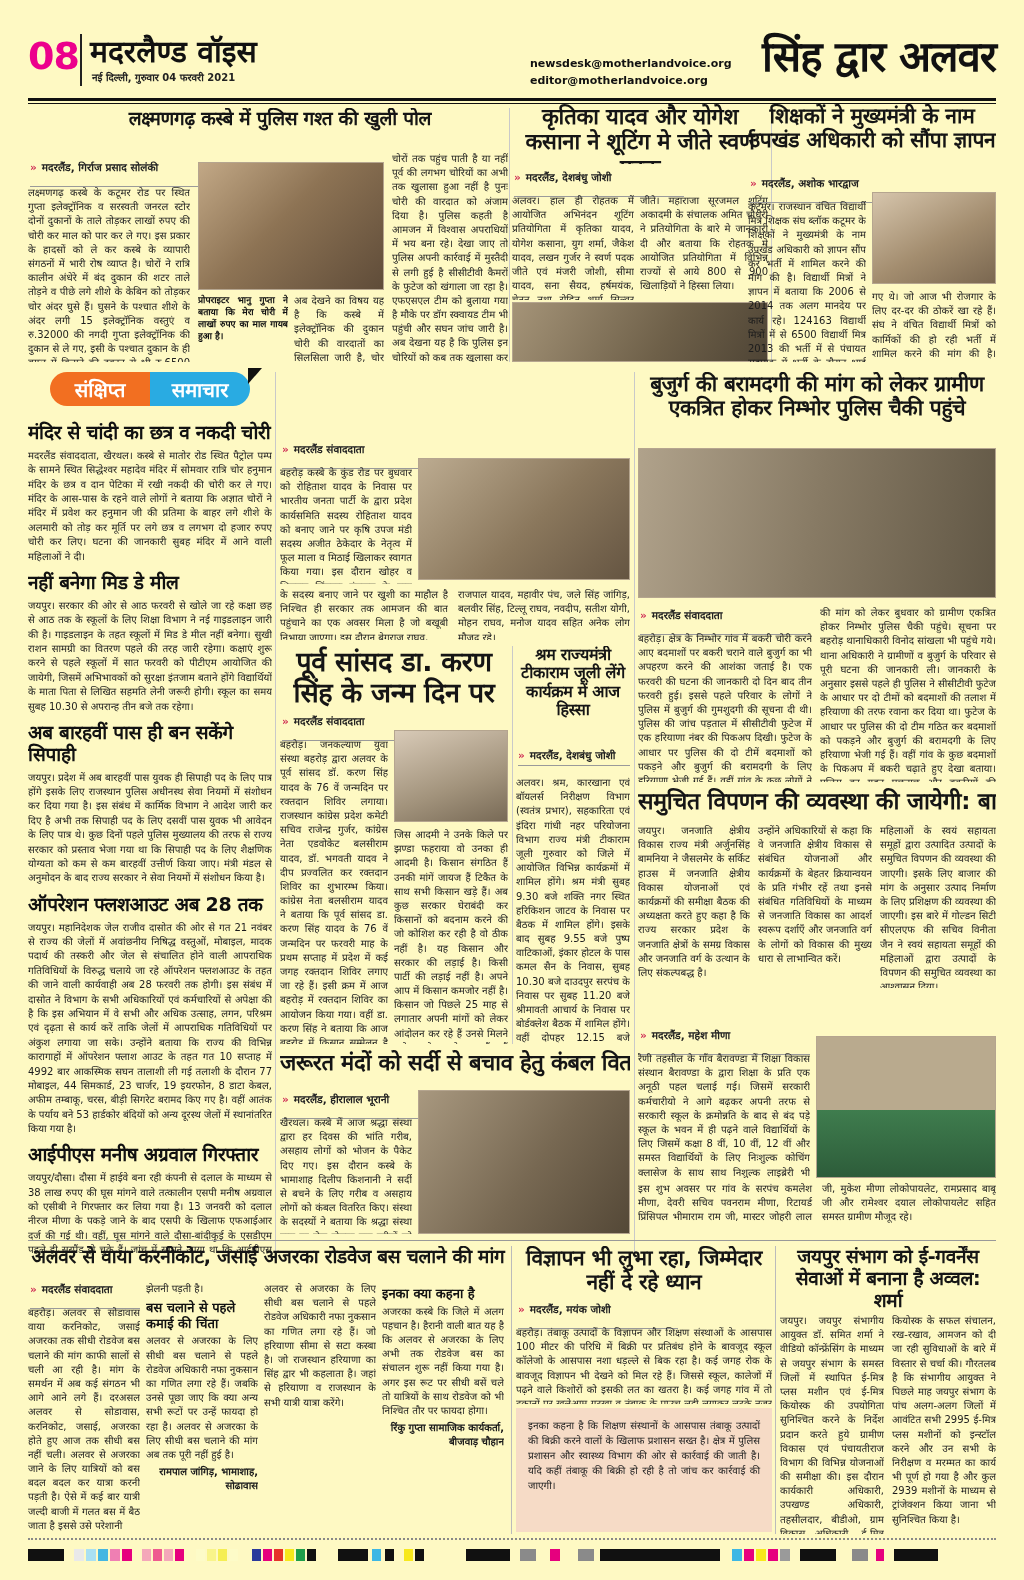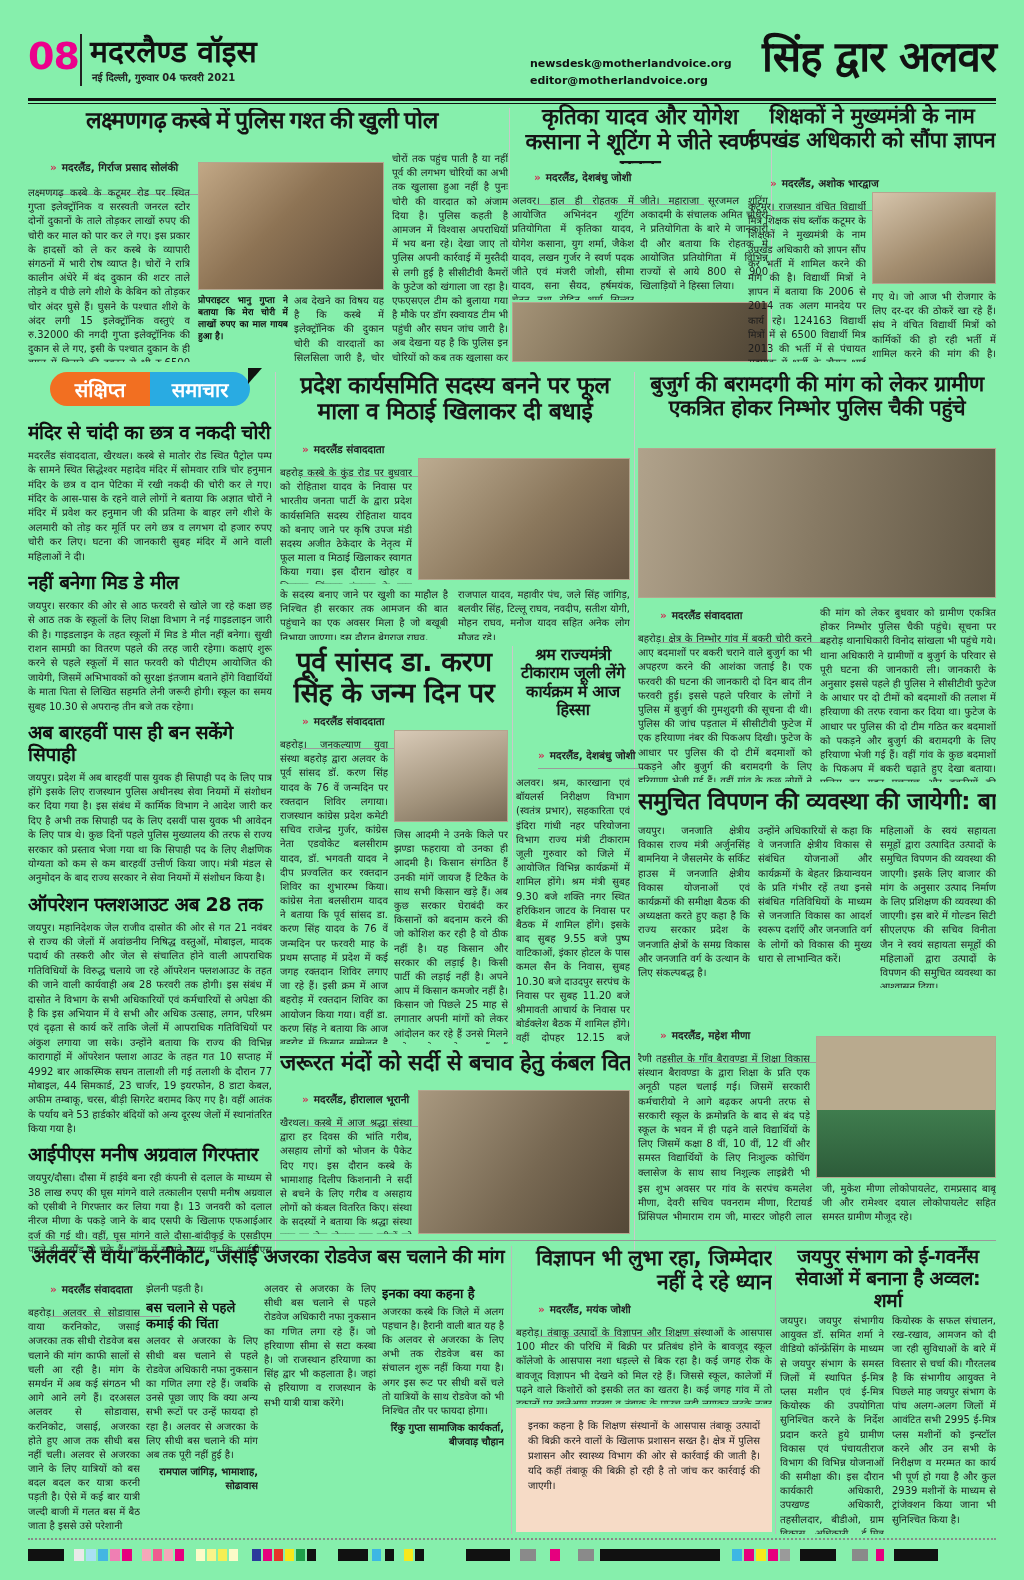--- a/index.html
+++ b/index.html
@@ -1,32 +1,32 @@
 <!DOCTYPE html>
 <html><head>
 <meta charset="utf-8">
 <style>
   * { margin:0; padding:0; box-sizing:border-box; }
   html,body { background:#d8d8d8; }
   body { font-family:"DejaVu Sans", sans-serif; }
-  .page { position:relative; width:1024px; height:1580px; background:#86efac; margin:0 auto; overflow:hidden; }
+  .page { position:relative; width:1024px; height:1580px; background:#fef9c3; margin:0 auto; overflow:hidden; }
 
   
   .pgnum { position:absolute; left:28px; top:34px; font-size:38px; font-weight:800; color:#ec008c; letter-spacing:-1px; }
   .mast-sep { position:absolute; left:80px; top:34px; width:2px; height:52px; background:#222; }
   .masthead { position:absolute; left:90px; top:30px; font-size:30px; font-weight:800; color:#111; }
   .dateline { position:absolute; left:92px; top:70px; font-size:10px; font-weight:700; color:#222; }
   .emails { position:absolute; left:530px; top:56px; font-size:11px; font-weight:700; color:#111; line-height:1.5; }
   .edition { position:absolute; left:640px; top:26px; width:356px; text-align:right; font-size:42px; font-weight:800; color:#111; letter-spacing:-1px; }
   .hdr-rule { position:absolute; left:28px; top:98px; width:968px; height:3px; background:#111; }
   .hdr-rule2 { position:absolute; left:28px; top:103px; width:968px; height:1px; background:#111; }
 
   
   .hl { position:absolute; font-weight:800; color:#151515; text-align:center; line-height:1.15; letter-spacing:-0.3px; overflow:hidden; }
-  .by { position:absolute; font-size:10.5px; font-weight:700; color:#222; border-bottom:1px solid #9a9a9a; padding-bottom:20px; overflow:hidden; white-space:nowrap;margin-left:20px; }
+  .by { position:absolute; font-size:10.5px; font-weight:700; color:#222; border-bottom:1px solid #9a9a9a; padding-bottom:12px; overflow:hidden; white-space:nowrap; }
   .by .arr { color:#cf2e55; margin-right:5px; font-weight:800; }
   .tx { position:absolute; font-size:10px; line-height:1.42; color:#1c1c1c; text-align:justify; overflow:hidden; }
   .sub { font-size:13px; font-weight:800; color:#111; line-height:1.2; margin:4px 0 3px 0; text-align:left; }
   .sign { font-weight:700; text-align:right; display:block; margin-top:3px; }
   .photo { position:absolute; overflow:hidden; border:1px solid #b5a58f; }
   .cap { position:absolute; font-size:9px; font-weight:700; line-height:1.35; color:#111; text-align:justify; overflow:hidden; }
   .vr { position:absolute; width:1px; background:#c9c9c9; }
   .hr { position:absolute; height:1px; background:#cccccc; }
 
   
@@ -65,21 +65,21 @@
   <div class="masthead">मदरलैण्ड वॉइस</div>
   <div class="dateline">नई दिल्ली, गुरुवार 04 फरवरी 2021</div>
   <div class="emails">
     <div>newsdesk@motherlandvoice.org</div>
     <div>editor@motherlandvoice.org</div>
   </div>
   <div class="edition">सिंह द्वार अलवर</div>
   <div class="hdr-rule"></div>
   <div class="hdr-rule2"></div>
 
-  <div class="hl" style="left:22px;top:108px;width:480px;height:46px;font-size:23px;font-family:Liberation Serif, serif;">लक्ष्मणगढ़ कस्बे में पुलिस गश्त की खुली पोल</div>
+  <div class="hl" style="left:40px;top:108px;width:480px;height:46px;font-size:19px;">लक्ष्मणगढ़ कस्बे में पुलिस गश्त की खुली पोल</div>
   <div class="by" style="left:30px;top:160px;width:190px;"><span class="arr">»</span><span>मदरलैंड, गिर्राज प्रसाद सोलंकी</span></div>
   <div class="tx" style="left:28px;top:186px;width:162px;height:176px;">लक्ष्मणगढ़ कस्बे के कटूमर रोड पर स्थित गुप्ता इलेक्ट्रॉनिक व सरस्वती जनरल स्टोर दोनों दुकानों के ताले तोड़कर लाखों रुपए की चोरी कर माल को पार कर ले गए। इस प्रकार के हादसों को ले कर कस्बे के व्यापारी संगठनों में भारी रोष व्याप्त है। चोरों ने रात्रि कालीन अंधेरे में बंद दुकान की शटर ताले तोड़ने व पीछे लगे शीशे के केबिन को तोड़कर चोर अंदर घुसे हैं। घुसने के पश्चात शीशे के अंदर लगी 15 इलेक्ट्रॉनिक वस्तुएं व रु.32000 की नगदी गुप्ता इलेक्ट्रॉनिक की दुकान से ले गए, इसी के पश्चात दुकान के ही बगल में किराने की दुकान से भी रु.6500 की नगदी ले जाना बताया गया है।</div>
   <div class="photo ph-a" style="left:198px;top:162px;width:186px;height:128px;"></div>
   <div class="cap" style="left:198px;top:294px;width:90px;height:66px;">प्रोपराइटर भानु गुप्ता ने बताया कि मेरा चोरी में लाखों रुपए का माल गायब हुआ है।</div>
   <div class="tx" style="left:294px;top:294px;width:90px;height:68px;">अब देखने का विषय यह है कि कस्बे में इलेक्ट्रॉनिक की दुकान चोरी की वारदातों का सिलसिला जारी है, चोर पुलिस पर सवालिया निशान लगा रहे हैं। अब देखना यह है कि पुलिस के हाथ कितने लंबे होते हैं।</div>
   <div class="tx" style="left:392px;top:152px;width:116px;height:210px;">चोरों तक पहुंच पाती है या नहीं पूर्व की लगभग चोरियों का अभी तक खुलासा हुआ नहीं है पुनः चोरी की वारदात को अंजाम दिया है। पुलिस कहती है आमजन में विश्वास अपराधियों में भय बना रहे। देखा जाए तो पुलिस अपनी कार्रवाई में मुस्तैदी से लगी हुई है सीसीटीवी कैमरों के फुटेज को खंगाला जा रहा है। एफएसएल टीम को बुलाया गया है मौके पर डॉग स्क्वायड टीम भी पहुंची और सघन जांच जारी है। अब देखना यह है कि पुलिस इन चोरियों को कब तक खुलासा कर पाती है।</div>
 
   <div class="vr" style="left:509px;top:108px;height:254px;"></div>
 
   <div class="hl" style="left:512px;top:104px;width:256px;height:60px;font-size:22px;">कृतिका यादव और योगेश कसाना ने शूटिंग मे जीते स्वर्ण पदक</div>
@@ -120,21 +120,20 @@
     </div>
     <div>
       <div class="brief-title">आईपीएस मनीष अग्रवाल गिरफ्तार</div>
       <div class="brief-body">जयपुर/दौसा। दौसा में हाईवे बना रही कंपनी से दलाल के माध्यम से 38 लाख रुपए की घूस मांगने वाले तत्कालीन एसपी मनीष अग्रवाल को एसीबी ने गिरफ्तार कर लिया गया है। 13 जनवरी को दलाल नीरज मीणा के पकड़े जाने के बाद एसपी के खिलाफ एफआईआर दर्ज की गई थी। वहीं, घूस मांगने वाले दौसा-बांदीकुई के एसडीएम पहले ही सस्पैंड हो चुके हैं। जांच में सामने आया था कि आईपीएस मनीष अग्रवाल के नाम पर हाइवे का निर्माण कर रही कंपनी के अधिकारियों को धमकाकर रिश्वत ले रहा था। जिसने दलाल नीरज मीणा द्वारा कंपनी के काम में रुकावट नहीं डालने और वाहनों को जब्त नहीं करने की एवज में हर माह 4 लाख रुपए लिए जा रहे थे। साथ ही केसों को रफा-दफा करने के एवज में 10 लाख रुपए मांगे थे। यह भी पता चला है कि नीरज पिछले 7 महीने से 4 लाख रुपए ले रहा था।</div>
     </div>
   </div>
 
   <div class="vr" style="left:275px;top:372px;height:886px;"></div>
   <div class="vr" style="left:634px;top:372px;height:886px;"></div>
 
-  <div class="hl" style="left:280px;top:372px;width:350px;height:64px;font-size:23px;">प्रदेश कार्यसमिति सदस्य बनने पर फूल माला व मिठाई खिलाकर दी बधाई</div>
   <div class="by" style="left:282px;top:442px;width:160px;"><span class="arr">»</span><span>मदरलैंड संवाददाता</span></div>
   <div class="tx" style="left:280px;top:466px;width:132px;height:118px;">बहरोड़ कस्बे के कुंड रोड पर बुधवार को रोहिताश यादव के निवास पर भारतीय जनता पार्टी के द्वारा प्रदेश कार्यसमिति सदस्य रोहिताश यादव को बनाए जाने पर कृषि उपज मंडी सदस्य अजीत ठेकेदार के नेतृत्व में फूल माला व मिठाई खिलाकर स्वागत किया गया। इस दौरान खोहर व शिवदान सिंहपुरा पंचायत के द्वारा स्वागत किया गया। इस दौरान जसराम सरपंच, संजय सिंह राघव उपसरपंच ने कहा कि क्षेत्र में बीजेपी के द्वारा प्रदेश कार्यसमिति</div>
   <div class="photo ph-d" style="left:418px;top:458px;width:212px;height:122px;"></div>
   <div class="tx" style="left:458px;top:588px;width:172px;height:52px;">राजपाल यादव, महावीर पंच, जले सिंह जांगिड़, बलवीर सिंह, टिल्लू राघव, नवदीप, सतीश योगी, मोहन राघव, मनोज यादव सहित अनेक लोग मौजूद रहे।</div>
   <div class="tx" style="left:280px;top:588px;width:168px;height:52px;">के सदस्य बनाए जाने पर खुशी का माहौल है निश्चित ही सरकार तक आमजन की बात पहुंचाने का एक अवसर मिला है जो बखूबी निभाया जाएगा। इस दौरान बेगराज राघव,</div>
 
   <div class="hl" style="left:280px;top:646px;width:228px;height:62px;font-size:27px;">पूर्व सांसद डा. करण सिंह के जन्म दिन पर लगाया रक्तदान शिविर</div>
   <div class="by" style="left:282px;top:714px;width:160px;"><span class="arr">»</span><span>मदरलैंड संवाददाता</span></div>
   <div class="tx" style="left:280px;top:738px;width:108px;height:306px;">बहरोड़। जनकल्याण युवा संस्था बहरोड़ द्वारा अलवर के पूर्व सांसद डॉ. करण सिंह यादव के 76 वें जन्मदिन पर रक्तदान शिविर लगाया। राजस्थान कांग्रेस प्रदेश कमेटी सचिव राजेन्द्र गुर्जर, कांग्रेस नेता एडवोकेट बलसीराम यादव, डॉ. भगवती यादव ने दीप प्रज्वलित कर रक्तदान शिविर का शुभारम्भ किया। कांग्रेस नेता बलसीराम यादव ने बताया कि पूर्व सांसद डा. करण सिंह यादव के 76 वें जन्मदिन पर फरवरी माह के प्रथम सप्ताह में प्रदेश में कई जगह रक्तदान शिविर लगाए जा रहे हैं। इसी क्रम में आज बहरोड़ में रक्तदान शिविर का आयोजन किया गया। वहीं डा. करण सिंह ने बताया कि आज बहरोड़ में किसान सम्मेलन है और आज मेरा जन्मदिन भी है जिसको लेकर मैं सभी साथियों को बधाई देता हूं। 126 रक्तदाताओं का रक्त संग्रह कर शिविर सम्पन्न हुआ।</div>
   <div class="photo ph-f" style="left:394px;top:730px;width:114px;height:92px;"></div>
@@ -180,21 +179,21 @@
   </div>
   <div class="tx" style="left:264px;top:1282px;width:112px;height:250px;">अलवर से अजरका के लिए सीधी बस चलाने से पहले रोडवेज अधिकारी नफा नुकसान का गणित लगा रहे हैं। जो हरियाणा सीमा से सटा कस्बा है। जो राजस्थान हरियाणा का सिंह द्वार भी कहलाता है। जहां से हरियाणा व राजस्थान के सभी यात्री यात्रा करेंगे।</div>
   <div class="tx" style="left:382px;top:1282px;width:122px;height:250px;">
     <span class="sub" style="display:block;">इनका क्या कहना है</span>
     <span>अजरका कस्बे कि जिले में अलग पहचान है। हैरानी वाली बात यह है कि अलवर से अजरका के लिए अभी तक रोडवेज बस का संचालन शुरू नहीं किया गया है। अगर इस रूट पर सीधी बसें चले तो यात्रियों के साथ रोडवेज को भी निश्चित तौर पर फायदा होगा।</span>
     <span class="sign">रिंकु गुप्ता सामाजिक कार्यकर्ता, बीजवाड़ चौहान</span>
   </div>
 
   <div class="vr" style="left:511px;top:1246px;height:288px;background:#bbb;"></div>
 
-  <div class="hl" style="left:516px;top:1246px;width:256px;height:52px;font-size:21px;text-align:right;">विज्ञापन भी लुभा रहा, जिम्मेदार नहीं दे रहे ध्यान</div>
+  <div class="hl" style="left:516px;top:1246px;width:256px;height:52px;font-size:21px;">विज्ञापन भी लुभा रहा, जिम्मेदार नहीं दे रहे ध्यान</div>
   <div class="by" style="left:518px;top:1302px;width:160px;"><span class="arr">»</span><span>मदरलैंड, मयंक जोशी</span></div>
   <div class="tx" style="left:516px;top:1326px;width:256px;height:78px;">बहरोड़। तंबाकू उत्पादों के विज्ञापन और शिक्षण संस्थाओं के आसपास 100 मीटर की परिधि में बिक्री पर प्रतिबंध होने के बावजूद स्कूल कॉलेजो के आसपास नशा धड़ल्ले से बिक रहा है। कई जगह रोक के बावजूद विज्ञापन भी देखने को मिल रहे हैं। जिससे स्कूल, कालेजों में पढ़ने वाले किशोरों को इसकी लत का खतरा है। कई जगह गांव में तो दुकानों पर खुलेआम गुटखा व तंबाकू के पाउच लड़ी लगाकर लटके नजर आते हैं। जिससे किशोर इनकी ओर जल्द आकर्षित होते हैं। ऐसे में किशोर व युवाओं में तंबाकू उत्पादों के सेवन की प्रवृति बढ़ रही है। इसके बावजूद जिम्मेदारी कोटपा के तहत महज खानापूर्ति कर अपने कर्तव्य की इतिश्री करते नजर आते हैं। शिक्षाविदों का मानना है कि धूम्रपान की लत लगने के बाद मुश्किल से छूटती है। स्कूलों के आसपास खुलेआम तम्बाकू उत्पादों की बिक्री देखने को मिली।</div>
   <div class="peach" style="left:516px;top:1408px;width:256px;height:124px;">इनका कहना है कि शिक्षण संस्थानों के आसपास तंबाकू उत्पादों की बिक्री करने वालों के खिलाफ प्रशासन सख्त है। क्षेत्र में पुलिस प्रशासन और स्वास्थ्य विभाग की ओर से कार्रवाई की जाती है। यदि कहीं तंबाकू की बिक्री हो रही है तो जांच कर कार्रवाई की जाएगी।</div>
 
   <div class="vr" style="left:775px;top:1246px;height:288px;background:#bbb;"></div>
 
   <div class="hl" style="left:780px;top:1246px;width:216px;height:62px;font-size:19px;">जयपुर संभाग को ई-गवर्नेंस सेवाओं में बनाना है अव्वल: शर्मा</div>
   <div class="tx" style="left:780px;top:1314px;width:104px;height:220px;">जयपुर। जयपुर संभागीय आयुक्त डॉ. समित शर्मा ने वीडियो कॉन्फ्रेंसिंग के माध्यम से जयपुर संभाग के समस्त जिलों में स्थापित ई-मित्र प्लस मशीन एवं ई-मित्र कियोस्क की उपयोगिता सुनिश्चित करने के निर्देश प्रदान करते हुये ग्रामीण विकास एवं पंचायतीराज विभाग की विभिन्न योजनाओं की समीक्षा की। इस दौरान कार्यकारी अधिकारी, उपखण्ड अधिकारी, तहसीलदार, बीडीओ, ग्राम विकास अधिकारी, ई-मित्र कियोस्कधारी आदि से वर्तमान में ई-मित्र प्लस मशीन तथा ई-मित्र</div>
   <div class="tx" style="left:892px;top:1314px;width:104px;height:220px;">कियोस्क के सफल संचालन, रख-रखाव, आमजन को दी जा रही सुविधाओं के बारे में विस्तार से चर्चा की। गौरतलब है कि संभागीय आयुक्त ने पिछले माह जयपुर संभाग के पांच अलग-अलग जिलों में आवंटित सभी 2995 ई-मित्र प्लस मशीनों को इन्स्टॉल करने और उन सभी के निरीक्षण व मरम्मत का कार्य भी पूर्ण हो गया है और कुल 2939 मशीनों के माध्यम से ट्रांजेक्शन किया जाना भी सुनिश्चित किया है।</div>
 

